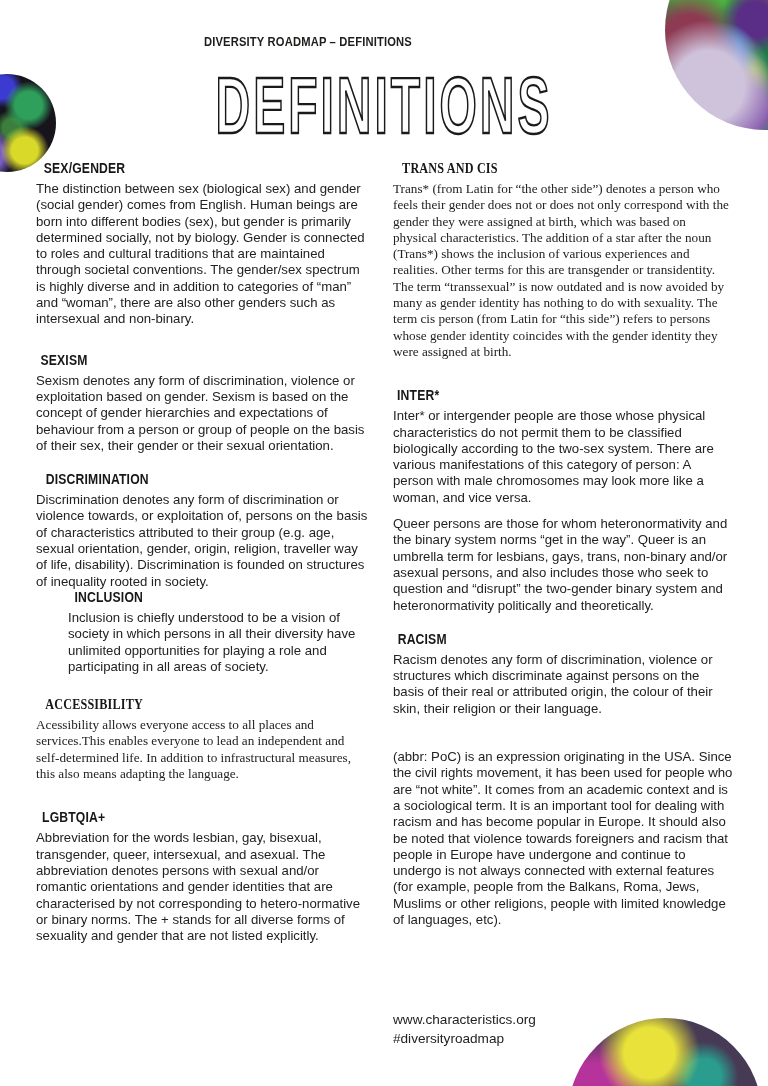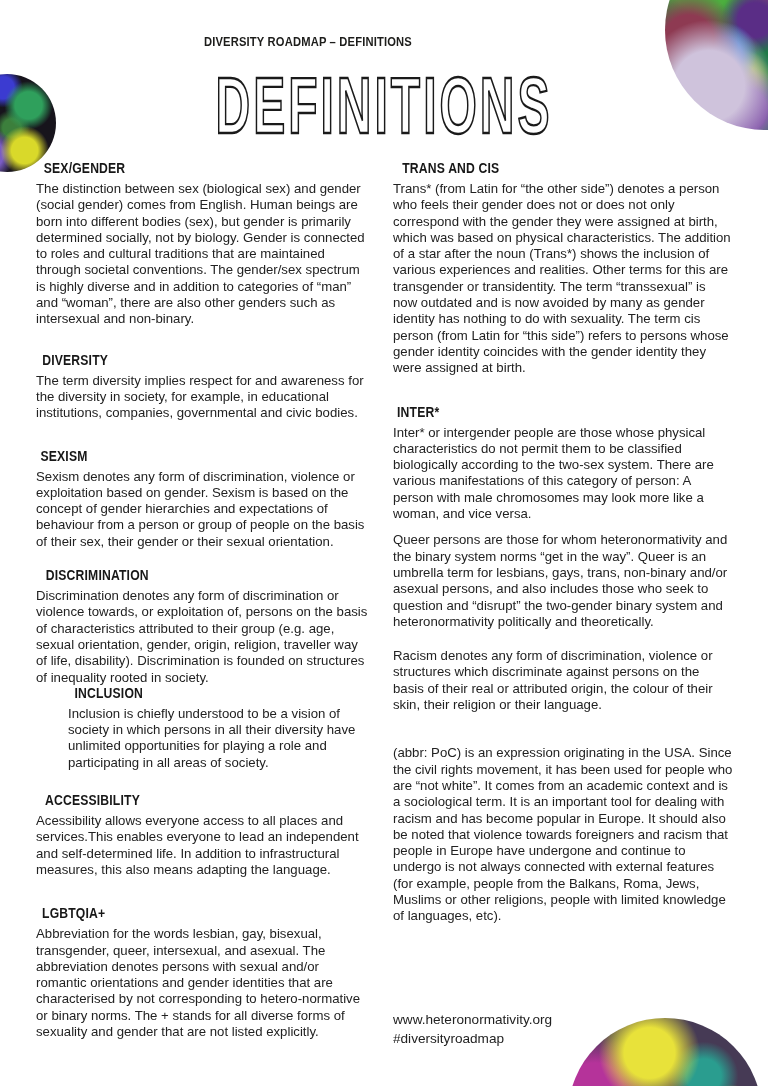--- a/index.html
+++ b/index.html
@@ -71,21 +71,21 @@
   .def h3{
     margin:0 0 5px 0;text-align:left;
     font-size:14.5px;line-height:15px;font-weight:700;color:#171717;
   }
   .def h3 .cond{display:inline-block;transform:scaleX(.84);transform-origin:center;letter-spacing:.2px;}
   .def p{
     margin:0;font-size:13.2px;line-height:16.3px;color:#222222;
     text-align:left;
   }
   .mb-25{margin-bottom:25px;} .mb-27{margin-bottom:27px;} .mb-18{margin-bottom:18px;}
-  .mb-8{margin-bottom:0;}  .mb-22{margin-bottom:22px;margin-left:32px;} .mb-28{margin-bottom:28px;}
+  .mb-8{margin-bottom:0;}  .mb-22{margin-bottom:22px;margin-left:32px;} .mb-28{margin-bottom:28px;font-family:Liberation Serif, serif;}
   .mb-10{margin-bottom:10px;} .mb-32{margin-bottom:32px;}
   
   .footer{
     position:absolute;left:393px;top:1010px;
     font-size:13.6px;line-height:19px;color:#222222;
   }
 </style>
 </head>
 <body>
 
@@ -99,24 +99,20 @@
     <span class="cond">DIVERSITY ROADMAP – DEFINITIONS</span>
   </div>
   <svg class="big-title-svg" width="768" height="160">
     <text x="0" y="0" text-anchor="middle" transform="translate(384,133) scale(0.6,1)">DEFINITIONS</text>
   </svg>
 
   <div class="col col-left">
     <section class="def mb-25">
       <h3><span class="cond">SEX/GENDER</span></h3>
       <p>The distinction between sex (biological sex) and gender (social gender) comes from English. Human beings are born into different bodies (sex), but gender is primarily determined socially, not by biology. Gender is connected to roles and cultural traditions that are maintained through societal conventions. The gender/sex spectrum is highly diverse and in addition to categories of “man” and “woman”, there are also other genders such as intersexual and non-binary.</p>
-    </section>
-    <section class="def mb-27">
-      <h3><span class="cond">DIVERSITY</span></h3>
-      <p>The term diversity implies respect for and awareness for the diversity in society, for example, in educational institutions, companies, governmental and civic bodies.</p>
     </section>
     <section class="def mb-18">
       <h3><span class="cond">SEXISM</span></h3>
       <p>Sexism denotes any form of discrimination, violence or exploitation based on gender. Sexism is based on the concept of gender hierarchies and expectations of behaviour from a person or group of people on the basis of their sex, their gender or their sexual orientation.</p>
     </section>
     <section class="def mb-8">
       <h3><span class="cond">DISCRIMINATION</span></h3>
       <p>Discrimination denotes any form of discrimination or violence towards, or exploitation of, persons on the basis of characteristics attributed to their group (e.g. age, sexual orientation, gender, origin, religion, traveller way of life, disability). Discrimination is founded on structures of inequality rooted in society.</p>
     </section>
     <section class="def mb-22">
@@ -139,25 +135,26 @@
       <p>Trans* (from Latin for “the other side”) denotes a person who feels their gender does not or does not only correspond with the gender they were assigned at birth, which was based on physical characteristics. The addition of a star after the noun (Trans*) shows the inclusion of various experiences and realities. Other terms for this are transgender or transidentity. The term “transsexual” is now outdated and is now avoided by many as gender identity has nothing to do with sexuality. The term cis person (from Latin for “this side”) refers to persons whose gender identity coincides with the gender identity they were assigned at birth.</p>
     </section>
     <section class="def mb-10">
       <h3><span class="cond">INTER*</span></h3>
       <p>Inter* or intergender people are those whose physical characteristics do not permit them to be classified biologically according to the two-sex system. There are various manifestations of this category of person: A person with male chromosomes may look more like a woman, and vice versa.</p>
     </section>
     <section class="def mb-18">
       <p>Queer persons are those for whom heteronormativity and the binary system norms “get in the way”. Queer is an umbrella term for lesbians, gays, trans, non-binary and/or asexual persons, and also includes those who seek to question and “disrupt” the two-gender binary system and heteronormativity politically and theoretically.</p>
     </section>
     <section class="def mb-32">
+      <h3><span class="cond">RACISM</span></h3>
       <p>Racism denotes any form of discrimination, violence or structures which discriminate against persons on the basis of their real or attributed origin, the colour of their skin, their religion or their language.</p>
     </section>
     <section class="def">
       <p>(abbr: PoC) is an expression originating in the USA. Since the civil rights movement, it has been used for people who are “not white”. It comes from an academic context and is a sociological term. It is an important tool for dealing with racism and has become popular in Europe. It should also be noted that violence towards foreigners and racism that people in Europe have undergone and continue to undergo is not always connected with external features (for example, people from the Balkans, Roma, Jews, Muslims or other religions, people with limited knowledge of languages, etc).</p>
     </section>
   </div>
 
   <div class="footer">
-    <div>www.heteronormativity.org</div>
+    <div>www.characteristics.org</div>
     <div>#diversityroadmap</div>
   </div>
 
 </div>
 
 </body></html>

